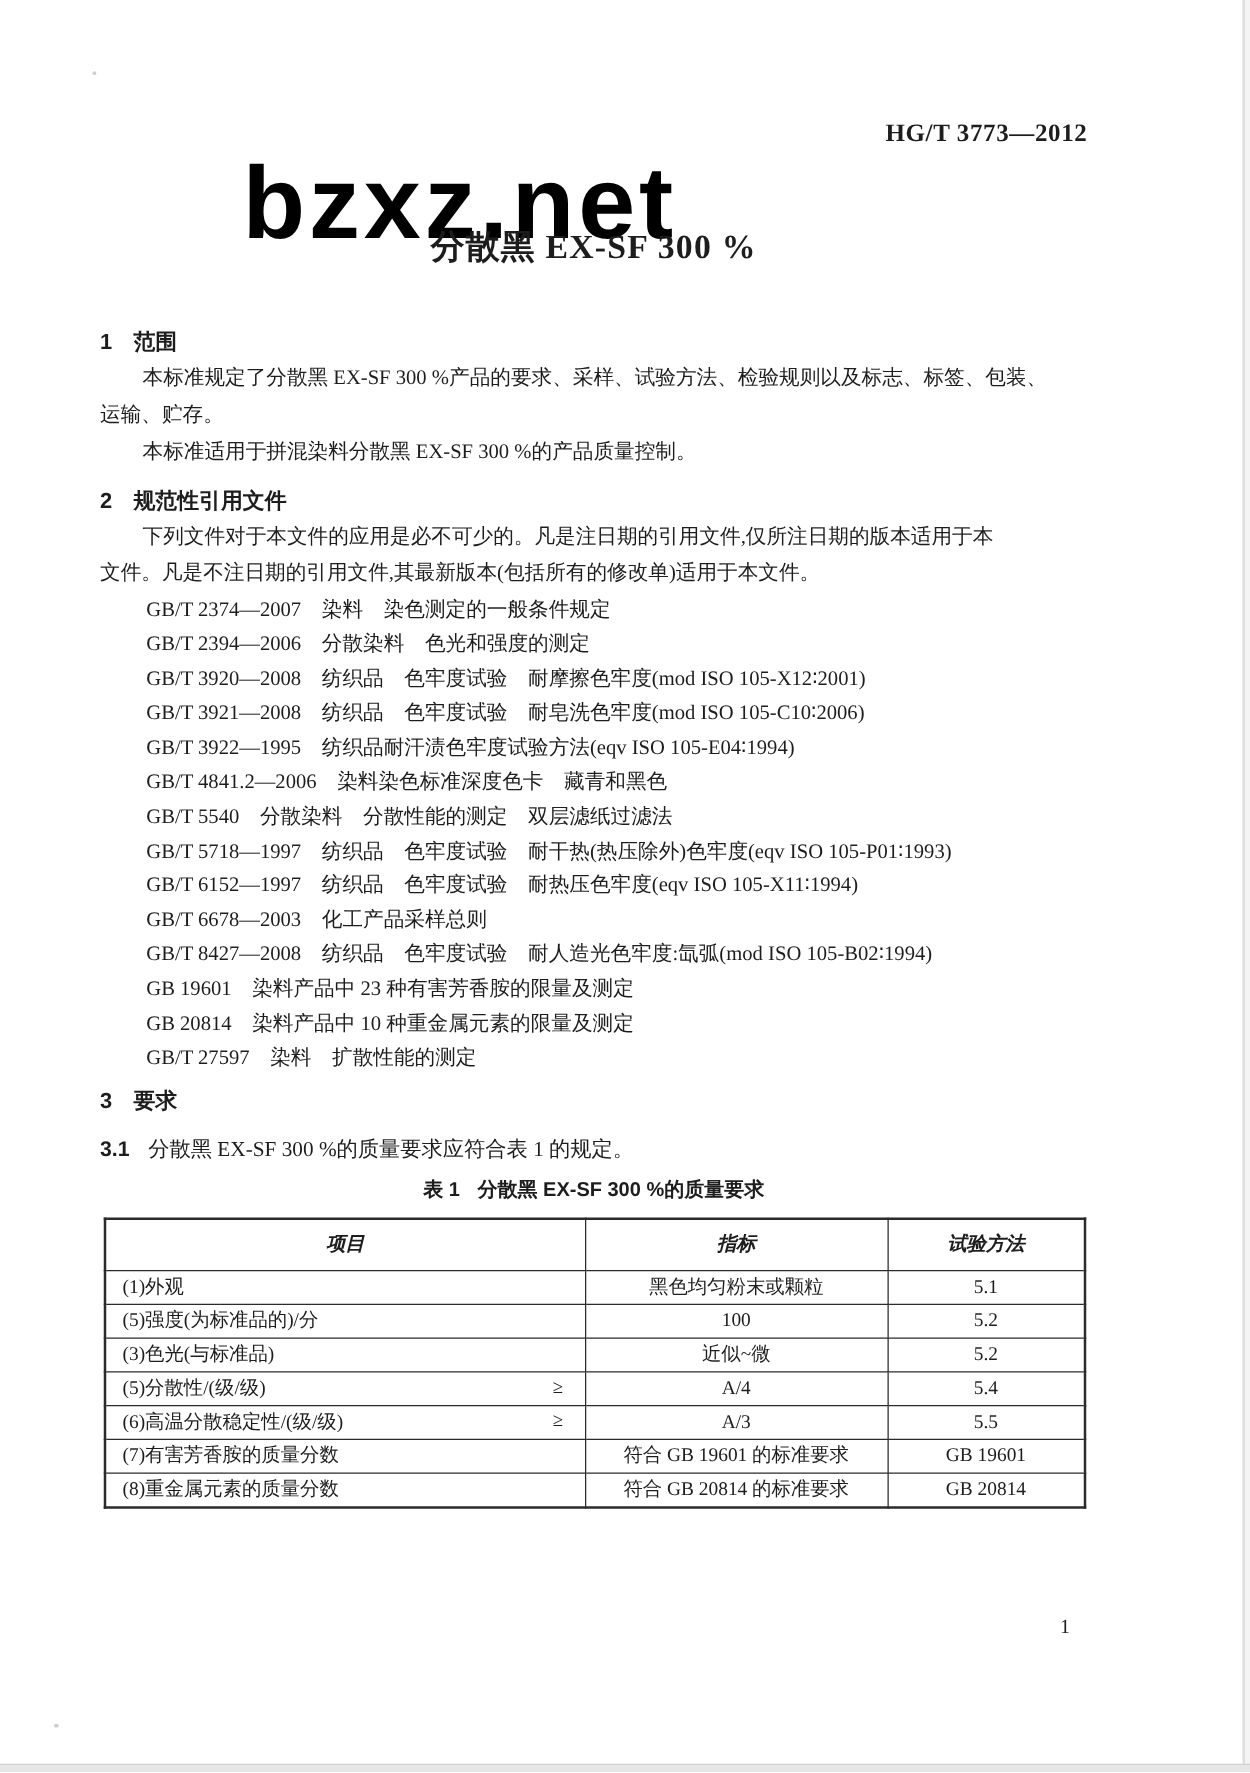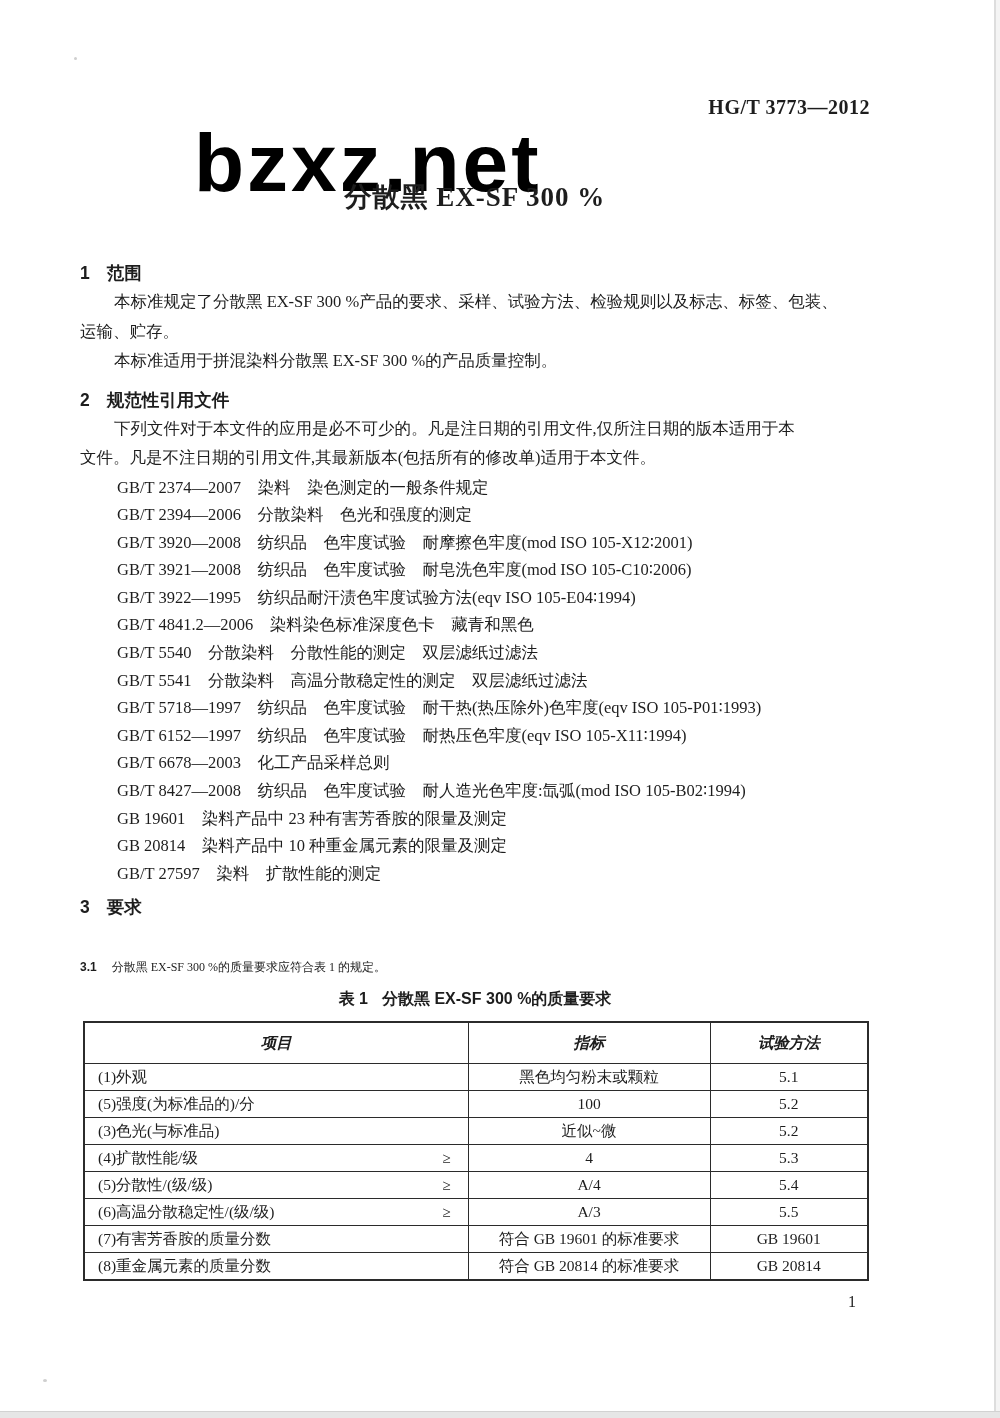--- a/index.html
+++ b/index.html
@@ -32,21 +32,21 @@
     font-weight:bold; font-size:17.5px; line-height:24px;
   }
   .mt-sec1 { margin-top:46px; }
   .mt-sec2 { margin-top:12px; }
   .mt-sec3 { margin-top:8px; }
   .para-block { margin-top:2px; }
   .line { font-size:16.5px; line-height:29.5px; }
   .indent { text-indent:34px; }
   .refs { margin-top:1px; padding-left:37px; }
   .ref-line { font-size:16.5px; line-height:27.6px; white-space:nowrap; }
-  .clause { margin-top:36px; font-size:12px; line-height:24px; }
+  .clause { margin-top:16px; font-size:17px; line-height:24px; }
   .clause-num {
     font-family:"Liberation Sans","DejaVu Sans",sans-serif;
     font-weight:bold; margin-right:15px;
   }
   .table-caption {
     margin-top:10px; text-align:center;
     font-family:"Liberation Sans","DejaVu Sans",sans-serif;
     font-weight:bold; font-size:16px;
   }
   .caption-label { margin-right:14px; }
@@ -100,21 +100,20 @@
         <div class="line">文件。凡是不注日期的引用文件,其最新版本(包括所有的修改单)适用于本文件。</div>
       </div>
     <div class="refs">
         <div class="ref-line">GB/T 2374—2007　染料　染色测定的一般条件规定</div>
         <div class="ref-line">GB/T 2394—2006　分散染料　色光和强度的测定</div>
         <div class="ref-line">GB/T 3920—2008　纺织品　色牢度试验　耐摩擦色牢度(mod ISO 105-X12∶2001)</div>
         <div class="ref-line">GB/T 3921—2008　纺织品　色牢度试验　耐皂洗色牢度(mod ISO 105-C10∶2006)</div>
         <div class="ref-line">GB/T 3922—1995　纺织品耐汗渍色牢度试验方法(eqv ISO 105-E04∶1994)</div>
         <div class="ref-line">GB/T 4841.2—2006　染料染色标准深度色卡　藏青和黑色</div>
         <div class="ref-line">GB/T 5540　分散染料　分散性能的测定　双层滤纸过滤法</div>
-        <div class="ref-line">GB/T 5541　分散染料　高温分散稳定性的测定　双层滤纸过滤法</div>
         <div class="ref-line">GB/T 5718—1997　纺织品　色牢度试验　耐干热(热压除外)色牢度(eqv ISO 105-P01∶1993)</div>
         <div class="ref-line">GB/T 6152—1997　纺织品　色牢度试验　耐热压色牢度(eqv ISO 105-X11∶1994)</div>
         <div class="ref-line">GB/T 6678—2003　化工产品采样总则</div>
         <div class="ref-line">GB/T 8427—2008　纺织品　色牢度试验　耐人造光色牢度:氙弧(mod ISO 105-B02∶1994)</div>
         <div class="ref-line">GB 19601　染料产品中 23 种有害芳香胺的限量及测定</div>
         <div class="ref-line">GB 20814　染料产品中 10 种重金属元素的限量及测定</div>
         <div class="ref-line">GB/T 27597　染料　扩散性能的测定</div>
       </div>
 
     <div class="sec-heading mt-sec3">
@@ -169,30 +168,20 @@
                 <span class="lbl">(3)色光(与标准品)</span>
                 <span class="sym"></span>
               </div>
             </td>
             <td class="c-value">近似~微</td>
             <td class="c-method">5.2</td>
           </tr>
           <tr>
             <td class="c-item">
               <div class="cellwrap">
-                <span class="lbl">(4)扩散性能/级</span>
-                <span class="sym">≥</span>
-              </div>
-            </td>
-            <td class="c-value">4</td>
-            <td class="c-method">5.3</td>
-          </tr>
-          <tr>
-            <td class="c-item">
-              <div class="cellwrap">
                 <span class="lbl">(5)分散性/(级/级)</span>
                 <span class="sym">≥</span>
               </div>
             </td>
             <td class="c-value">A/4</td>
             <td class="c-method">5.4</td>
           </tr>
           <tr>
             <td class="c-item">
               <div class="cellwrap">

